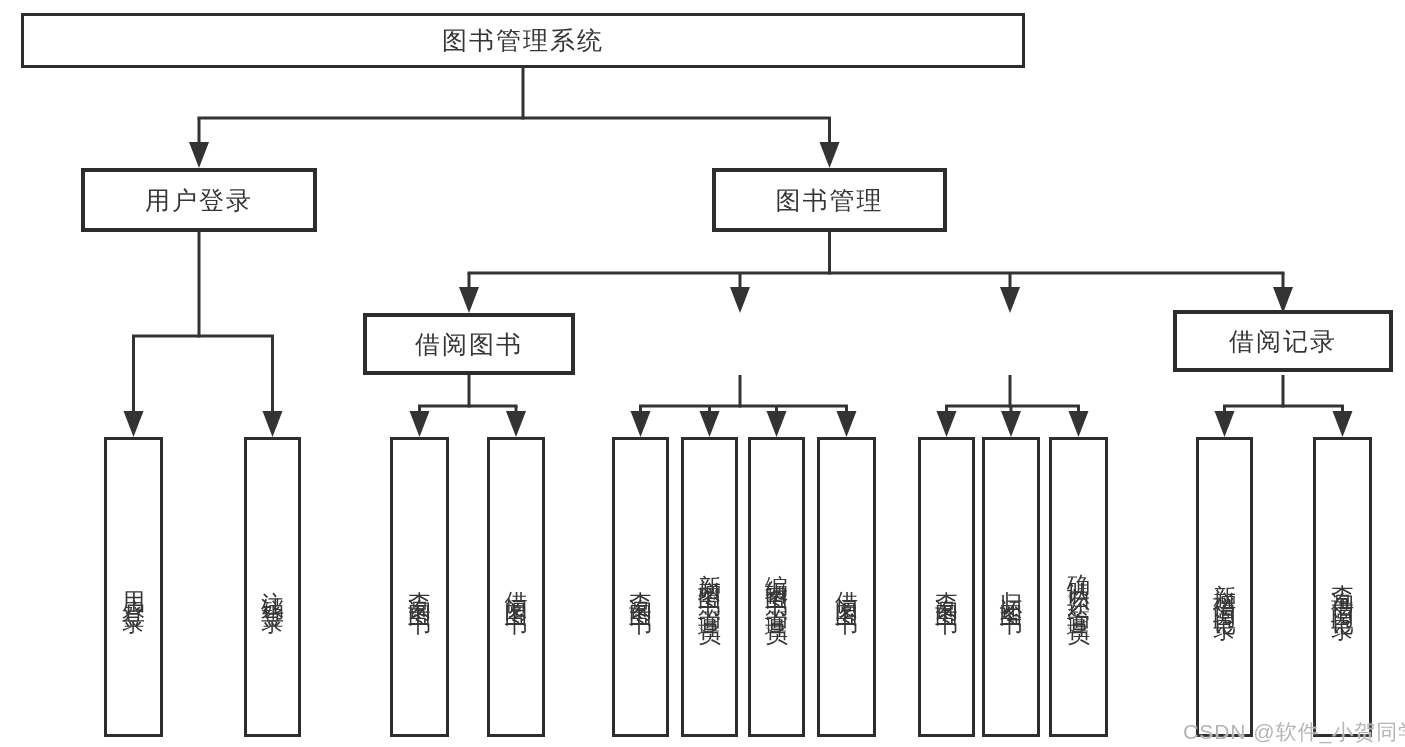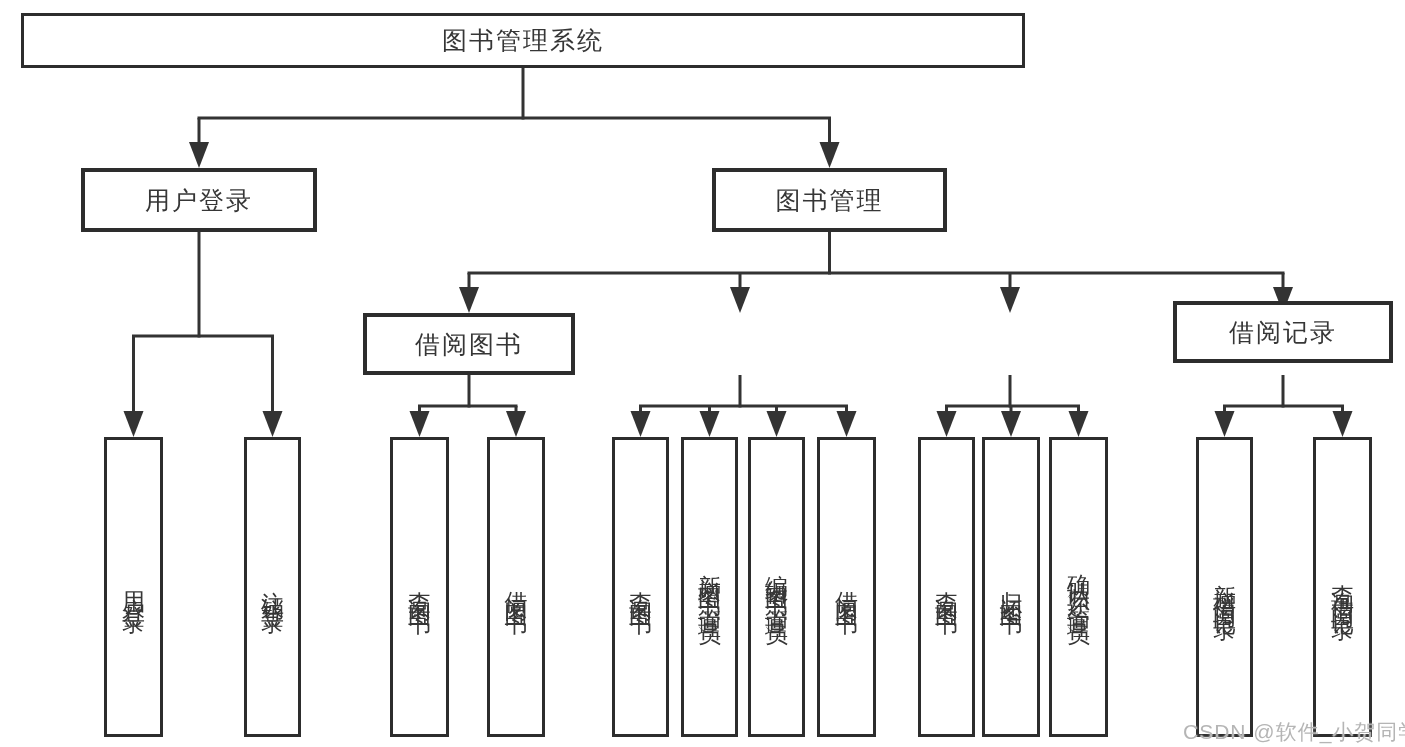--- a/index.html
+++ b/index.html
@@ -109,21 +109,21 @@
   <div class="hbox lv23" style="left:81px;top:168px;width:236px;height:64px">
     <span>用户登录</span>
   </div>
   <div class="hbox lv23" style="left:712px;top:168px;width:235px;height:64px">
     <span>图书管理</span>
   </div>
 
   <div class="hbox lv23" style="left:363px;top:313px;width:212px;height:62px">
     <span>借阅图书</span>
   </div>
-  <div class="hbox lv23" style="left:1173px;top:301px;width:220px;height:62px">
+  <div class="hbox lv23" style="left:1173px;top:310px;width:220px;height:62px">
     <span>借阅记录</span>
   </div>
 
   <div class="vbox" style="left:104px;width:59px">
     <span>用户登录</span>
   </div>
   <div class="vbox" style="left:244px;width:57px">
     <span>注销登录</span>
   </div>
   <div class="vbox" style="left:390px;width:59px">

